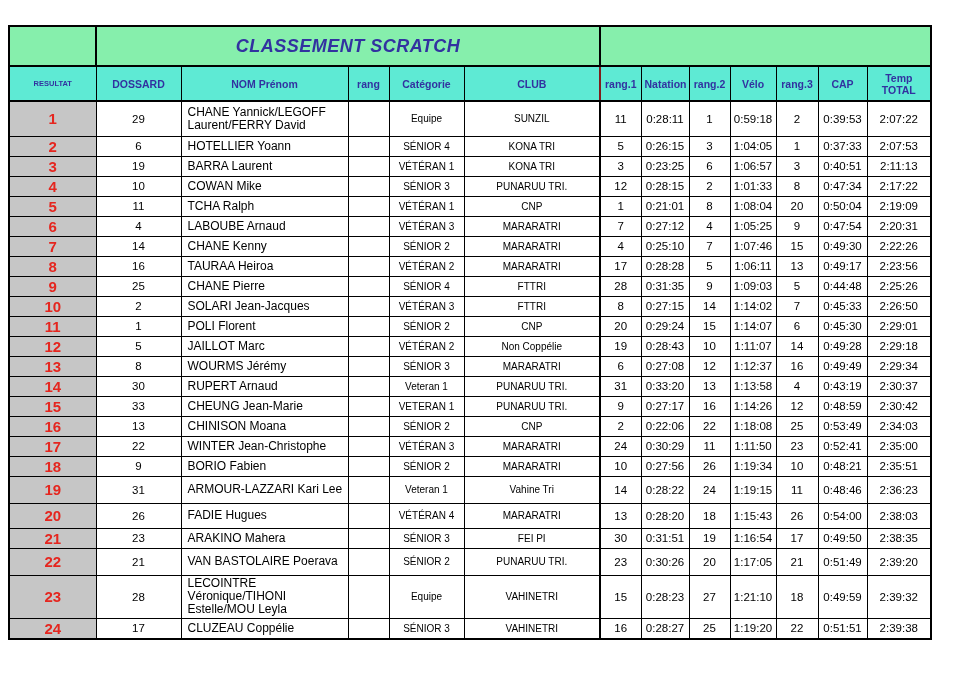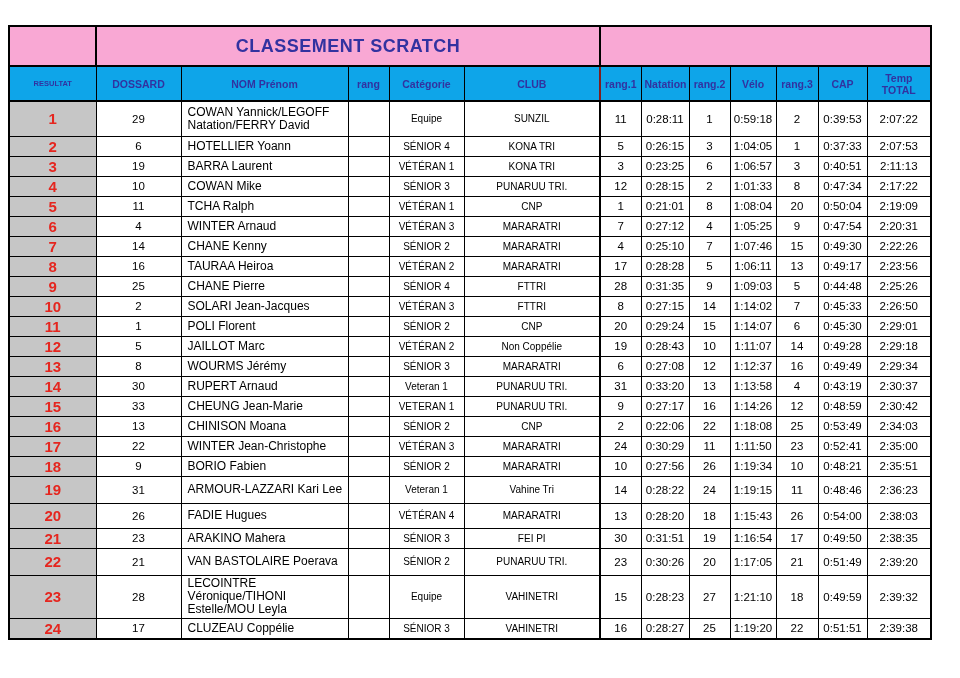--- a/index.html
+++ b/index.html
@@ -26,41 +26,42 @@
     border: 1px solid #000;
     padding: 1px 3px;
     overflow: hidden;
     vertical-align: middle;
     text-align: center;
     box-sizing: border-box;
   }
   
   tr.title-row th {
     height: 40px;
-    background: #f9a8d4;
+    background: #86efac;
+    font-style: italic;
   }
   th.corner-cell {
     border-right: 2px solid #000;
     border-bottom: 2px solid #000;
   }
   th.title-cell {
     border: 2px solid #000;
     color: #3232a0;
     font-size: 18px;
     font-weight: bold;
     letter-spacing: 0.5px;
   }
   th.title-spacer {
     border-left: 2px solid #000;
     border-bottom: 2px solid #000;
   }
   
   tr.header-row th {
     height: 35px;
-    background: #0ea5e9;
+    background: #5eead4;
     color: #3232a0;
     font-weight: bold;
     font-size: 10.5px;
     border-bottom: 2px solid #000;
   }
   tr.header-row th.h-resultat { font-size: 7.5px; }
   tr.header-row th.thickL { border-left: 2px solid #7f1d1d; }
   
   tbody tr { height: 20px; }
   tbody tr:nth-child(1)  { height: 35px; }
@@ -128,21 +129,21 @@
         <th>rang.3</th>
         <th>CAP</th>
         <th>Temp TOTAL</th>
       </tr>
     </thead>
     <tbody>
 
     <tr>
         <td class="c0">1</td>
         <td class="c1">29</td>
-        <td class="c2">COWAN Yannick/LEGOFF Natation/FERRY David</td>
+        <td class="c2">CHANE Yannick/LEGOFF Laurent/FERRY David</td>
         <td class="c3"></td>
         <td class="c4">Equipe</td>
         <td class="c5">SUNZIL</td>
         <td class="c6">11</td>
         <td class="c7">0:28:11</td>
         <td class="c8">1</td>
         <td class="c9">0:59:18</td>
         <td class="c10">2</td>
         <td class="c11">0:39:53</td>
         <td class="c12">2:07:22</td>
@@ -203,21 +204,21 @@
         <td class="c7">0:21:01</td>
         <td class="c8">8</td>
         <td class="c9">1:08:04</td>
         <td class="c10">20</td>
         <td class="c11">0:50:04</td>
         <td class="c12">2:19:09</td>
       </tr>
         <tr>
         <td class="c0">6</td>
         <td class="c1">4</td>
-        <td class="c2">WINTER Arnaud</td>
+        <td class="c2">LABOUBE Arnaud</td>
         <td class="c3"></td>
         <td class="c4">VÉTÉRAN 3</td>
         <td class="c5">MARARATRI</td>
         <td class="c6">7</td>
         <td class="c7">0:27:12</td>
         <td class="c8">4</td>
         <td class="c9">1:05:25</td>
         <td class="c10">9</td>
         <td class="c11">0:47:54</td>
         <td class="c12">2:20:31</td>

